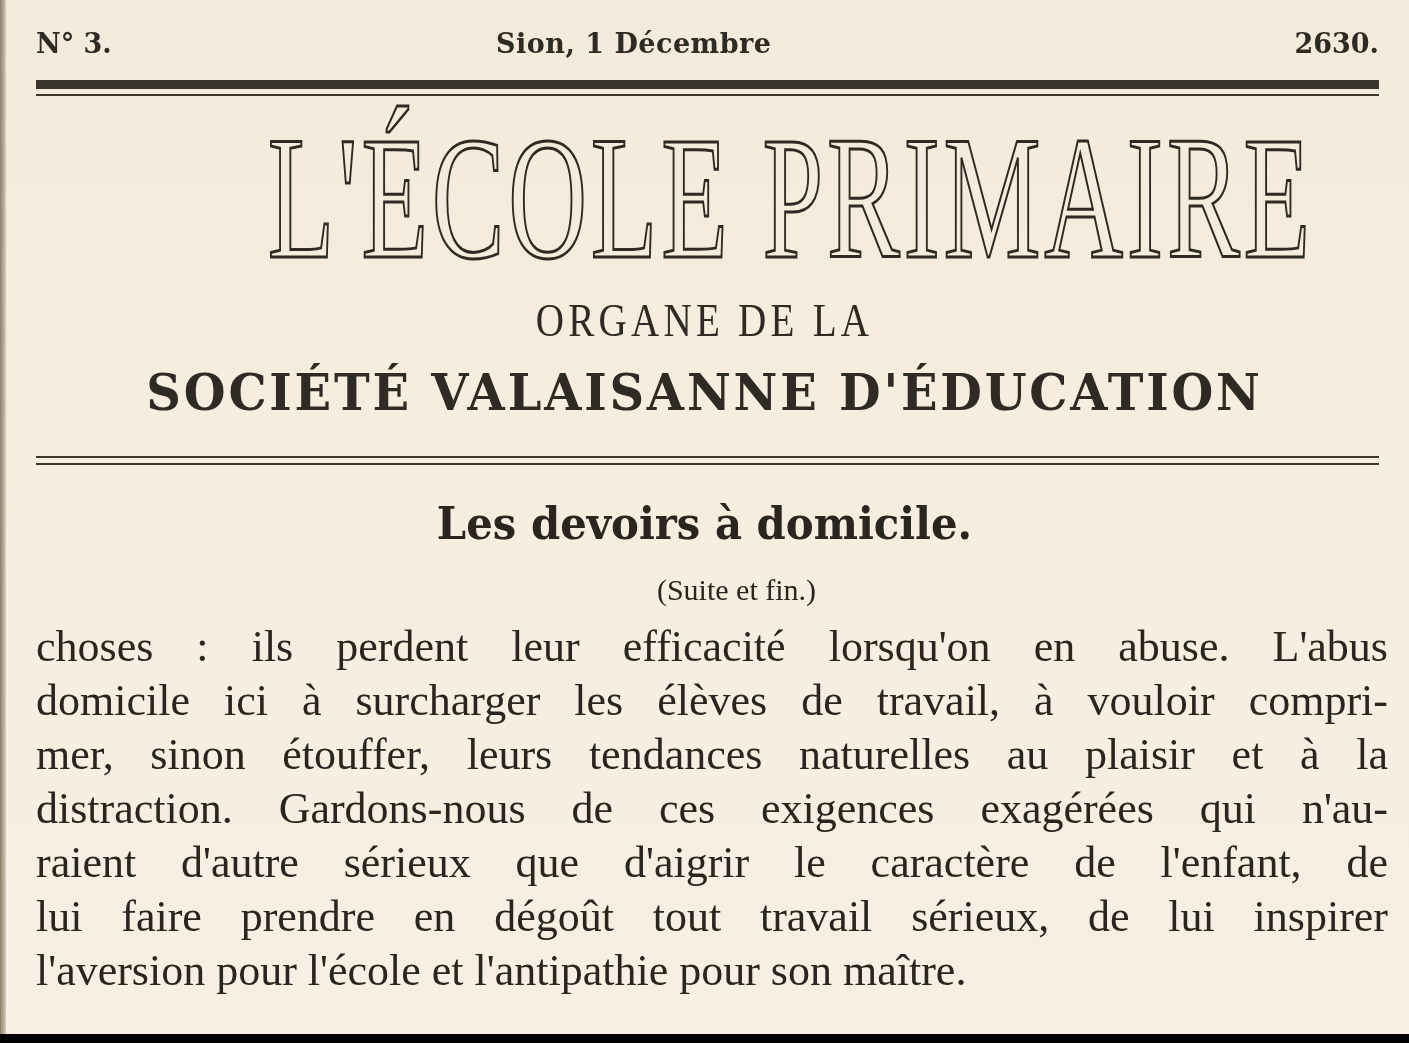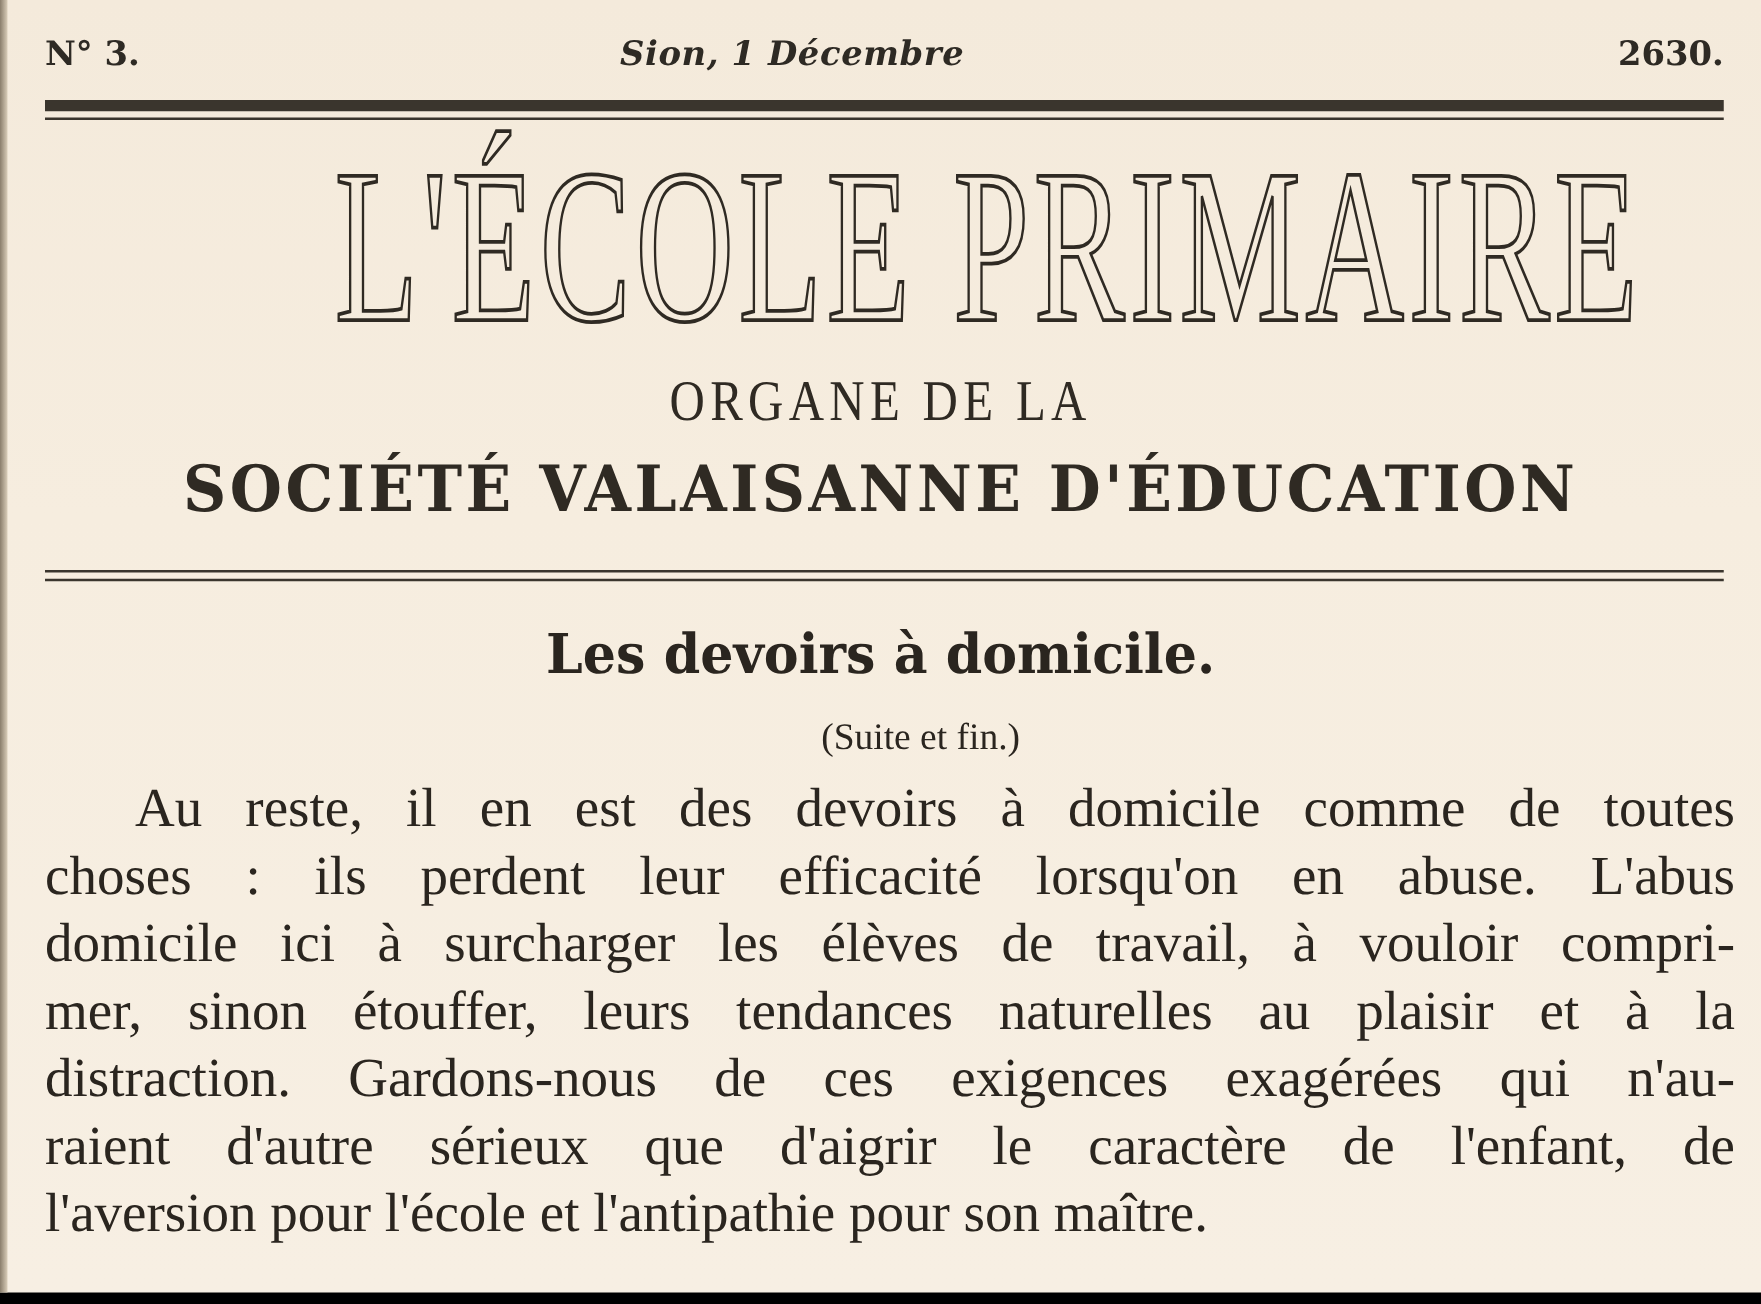--- a/index.html
+++ b/index.html
@@ -22,21 +22,21 @@
     .masthead-top {
       position: absolute; top: 28px; left: 36px; right: 30px;
       height: 40px;
       font-family: "DejaVu Serif", serif;
       font-weight: bold;
       font-size: 27px;
       color: #2e2a24;
     }
     .masthead-top span { position: absolute; top: 0; }
     .issue { left: 0; }
-    .place-date { left: 460px; letter-spacing: 0.5px; font-style: italic; }
+    .place-date { left: 460px; letter-spacing: 0.5px; }
     .year { right: 0; }
     .rule-thick {
       position: absolute; left: 36px; right: 30px; top: 80px;
       height: 9px; background: #3a352d;
     }
     .rule-thin {
       position: absolute; left: 36px; right: 30px; top: 94px;
       height: 2px; background: #3a352d;
     }
     .title {
@@ -134,21 +134,21 @@
   <div class="subtitle1">ORGANE DE LA</div>
   <div class="subtitle2">SOCIÉTÉ VALAISANNE D'ÉDUCATION</div>
 
   <div class="rule-double-a"></div>
   <div class="rule-double-b"></div>
 
   <div class="article-title">Les devoirs à domicile.</div>
   <div class="article-sub">(Suite et fin.)</div>
 
   <div class="body-text">
-    <div class="line indent" style="display: block; width: auto;">Au reste, il en est des devoirs à domicile comme de toutes</div>
     <div class="line" style="display: block; width: auto;">choses : ils perdent leur efficacité lorsqu'on en abuse. L'abus</div>
     <div class="line" style="display: block; width: auto;">domicile ici à surcharger les élèves de travail, à vouloir compri-</div>
     <div class="line" style="display: block; width: auto;">mer, sinon étouffer, leurs tendances naturelles au plaisir et à la</div>
     <div class="line" style="display: block; width: auto;">distraction. Gardons-nous de ces exigences exagérées qui n'au-</div>
     <div class="line" style="display: block; width: auto;">raient d'autre sérieux que d'aigrir le caractère de l'enfant, de</div>
+    <div class="line" style="display: block; width: auto;">lui faire prendre en dégoût tout travail sérieux, de lui inspirer</div>
     <div class="line last" style="display: block; width: auto;">l'aversion pour l'école et l'antipathie pour son maître.</div>
   </div>
 </div>
 
 </body></html>

